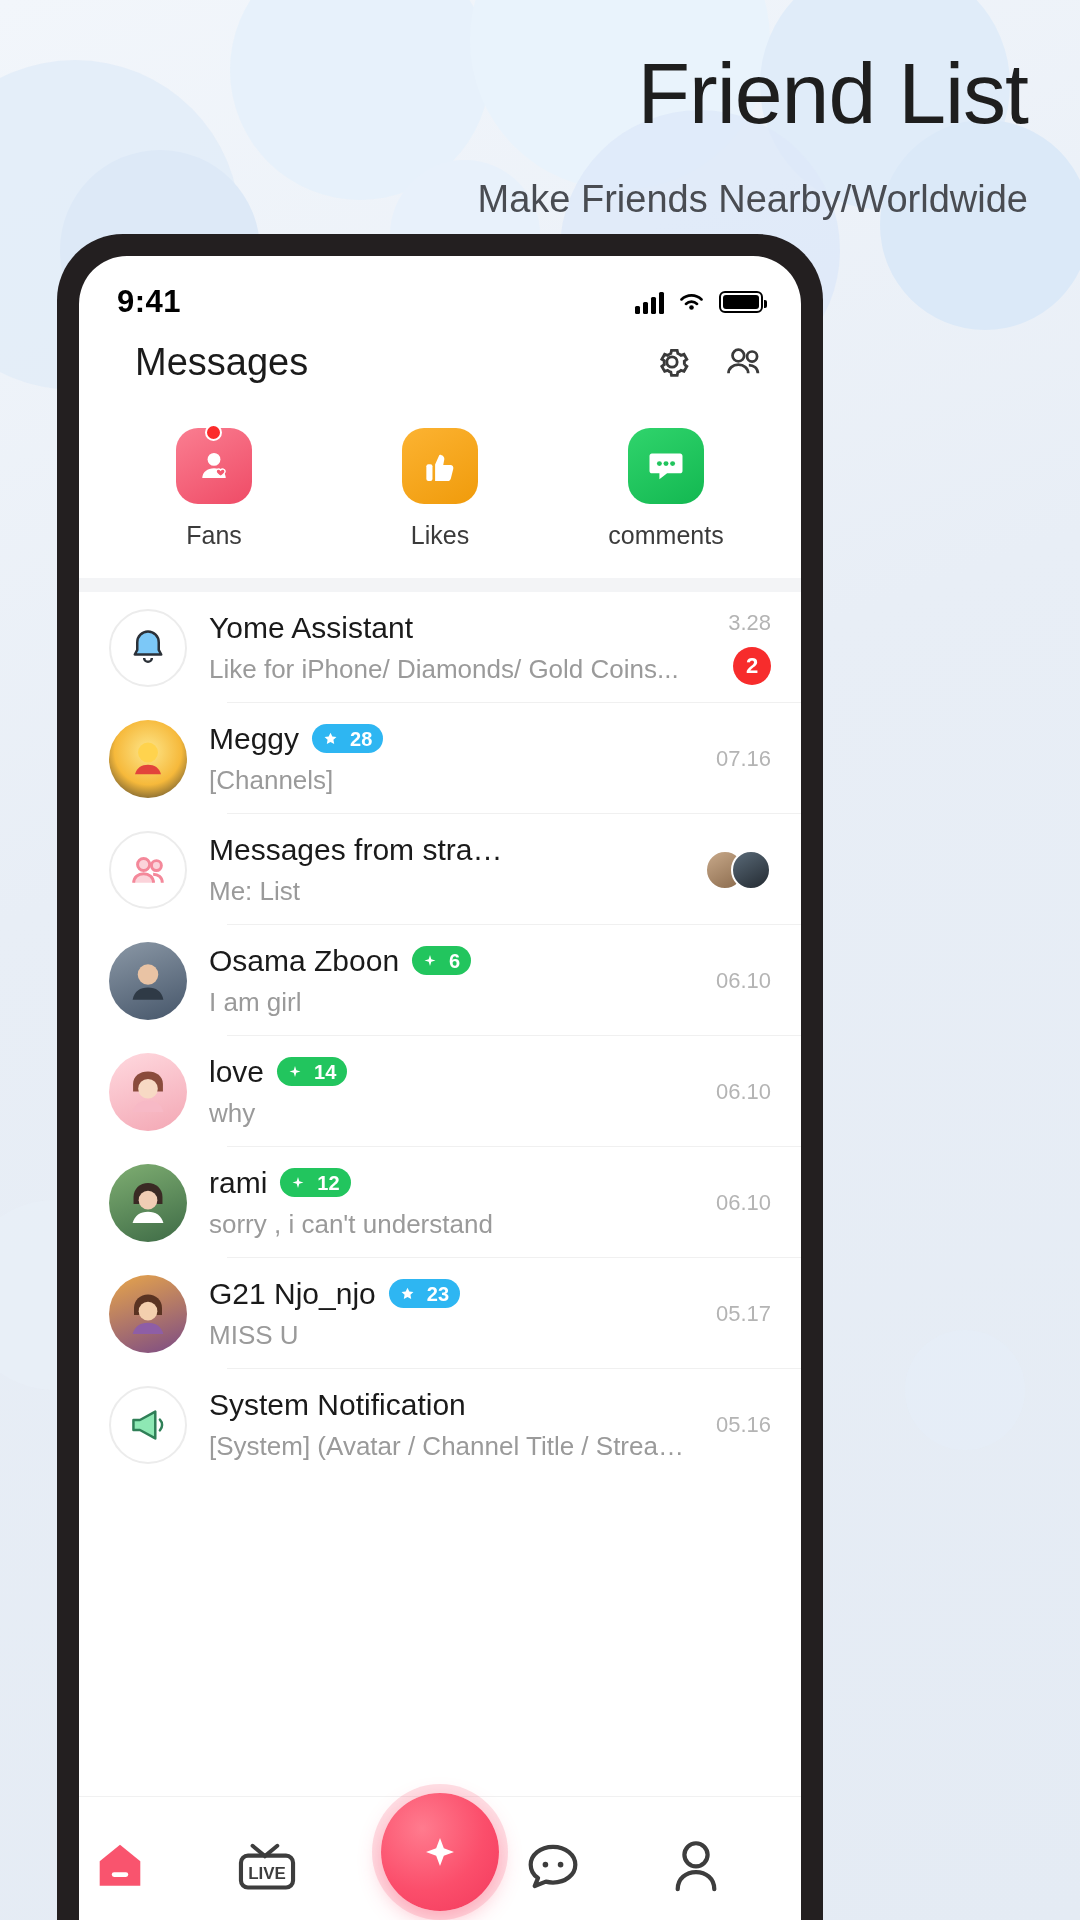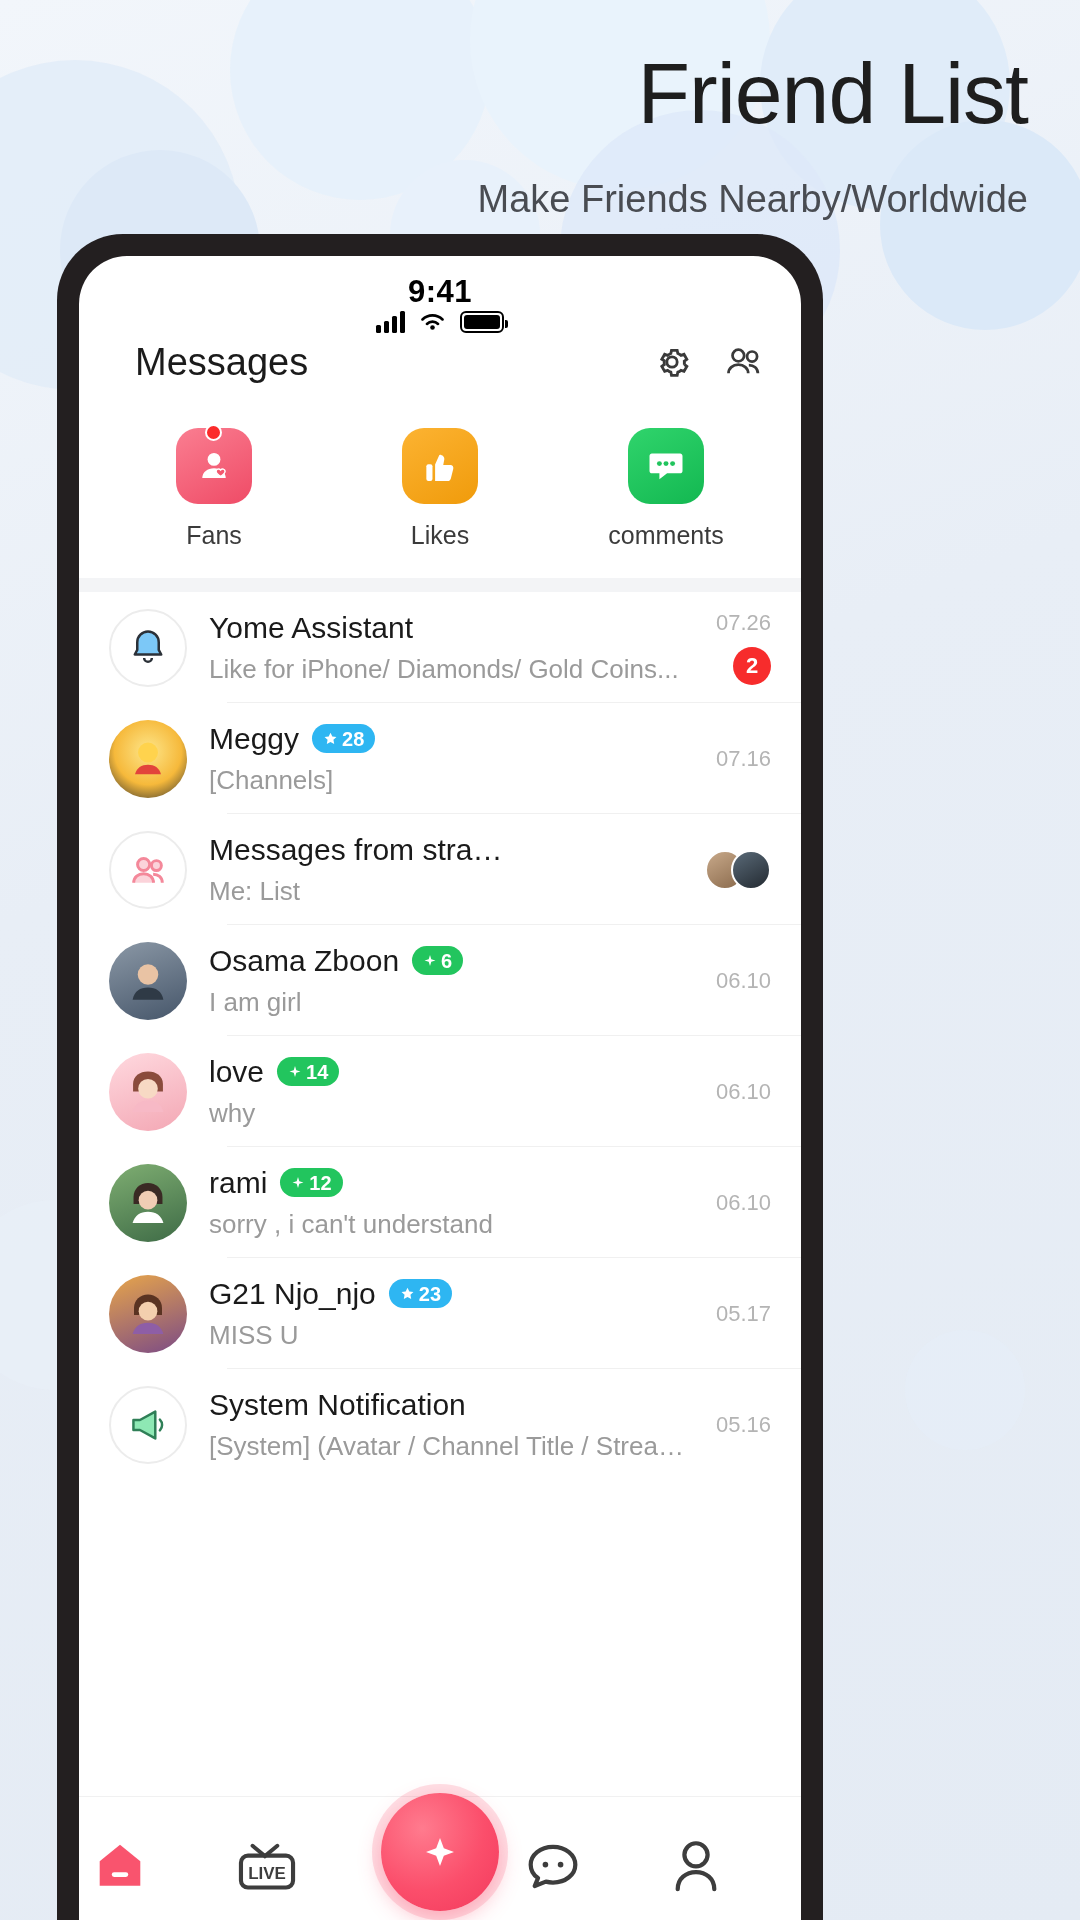--- a/index.html
+++ b/index.html
@@ -38,21 +38,21 @@
     width: 722px; height: 1678px;
     background: #ffffff;
     border-radius: 48px 48px 0 0;
     overflow: hidden;
     position: relative;
   }
 
   
   .statusbar {
     height: 74px; display: flex; align-items: center;
-    justify-content: space-between; padding: 18px 38px 0 38px; flex-direction: column;
+    justify-content: space-between; padding: 18px 38px 0 38px;
   }
   .status-time { font-size: 31px; font-weight: 700; color: #000; letter-spacing: .5px; }
   .status-icons { display: flex; align-items: center; gap: 13px; }
   .sig { display: flex; align-items: flex-end; gap: 3px; height: 23px; }
   .sig i { display: block; width: 5px; background: #000; border-radius: 1.5px; }
   .sig i:nth-child(1){ height: 8px; }
   .sig i:nth-child(2){ height: 12px; }
   .sig i:nth-child(3){ height: 17px; }
   .sig i:nth-child(4){ height: 22px; }
   .batt { width: 44px; height: 22px; border: 2.5px solid #000; border-radius: 6px;
@@ -105,21 +105,21 @@
     display: flex; align-items: center; justify-content: center;
   }
   .avatar.ring { border: 2px solid #ececec; background: #fff; }
   .row-main { flex: 1; min-width: 0; }
   .row-top { display: flex; align-items: center; gap: 13px; }
   .row-name {
     font-size: 30px; color: #1a1a1a; font-weight: 400;
     white-space: nowrap; overflow: hidden; text-overflow: ellipsis; max-width: 400px;
   }
   .badge {
-    display: inline-flex; align-items: center; gap: 4px;
+    display: inline-flex; align-items: center; gap: 12px;
     height: 29px; padding: 0 11px; border-radius: 15px;
     font-size: 20px; color: #fff; font-weight: 700; line-height: 1;
   }
   .badge.lvl { background: #2eb6f2; }
   .badge.grn { background: #22c55e; }
   .badge svg { display:block; }
   .row-sub {
     font-size: 26px; color: #9a9a9a; margin-top: 9px;
     white-space: nowrap; overflow: hidden; text-overflow: ellipsis; max-width: 560px;
   }
@@ -264,21 +264,21 @@
             <path d="M10 17.2a2 2 0 004 0" fill="none" stroke="#2b3138" stroke-width="1.3"></path>
           </svg>
         </div>
         <div class="row-main">
           <div class="row-top">
             <div class="row-name">Yome Assistant</div>
           </div>
           <div class="row-sub">Like for iPhone/ Diamonds/ Gold Coins...</div>
         </div>
         <div class="row-right">
-          <div class="row-time">07.26</div>
+          <div class="row-time">3.28</div>
           <div class="unread">2</div>
         </div>
       </div>
 
       <div class="row">
         <div class="avatar" style="background:radial-gradient(circle at 50% 40%,#fde68a,#f6b93b 55%,#2b2b2b 100%);">
           <svg width="52" height="52" viewBox="0 0 24 24">
             <circle cx="12" cy="9" r="4.6" fill="#ffd34d"></circle>
             <path d="M6 19c.8-3 3-4.4 6-4.4S17.2 16 18 19z" fill="#e2443b"></path>
           </svg>

